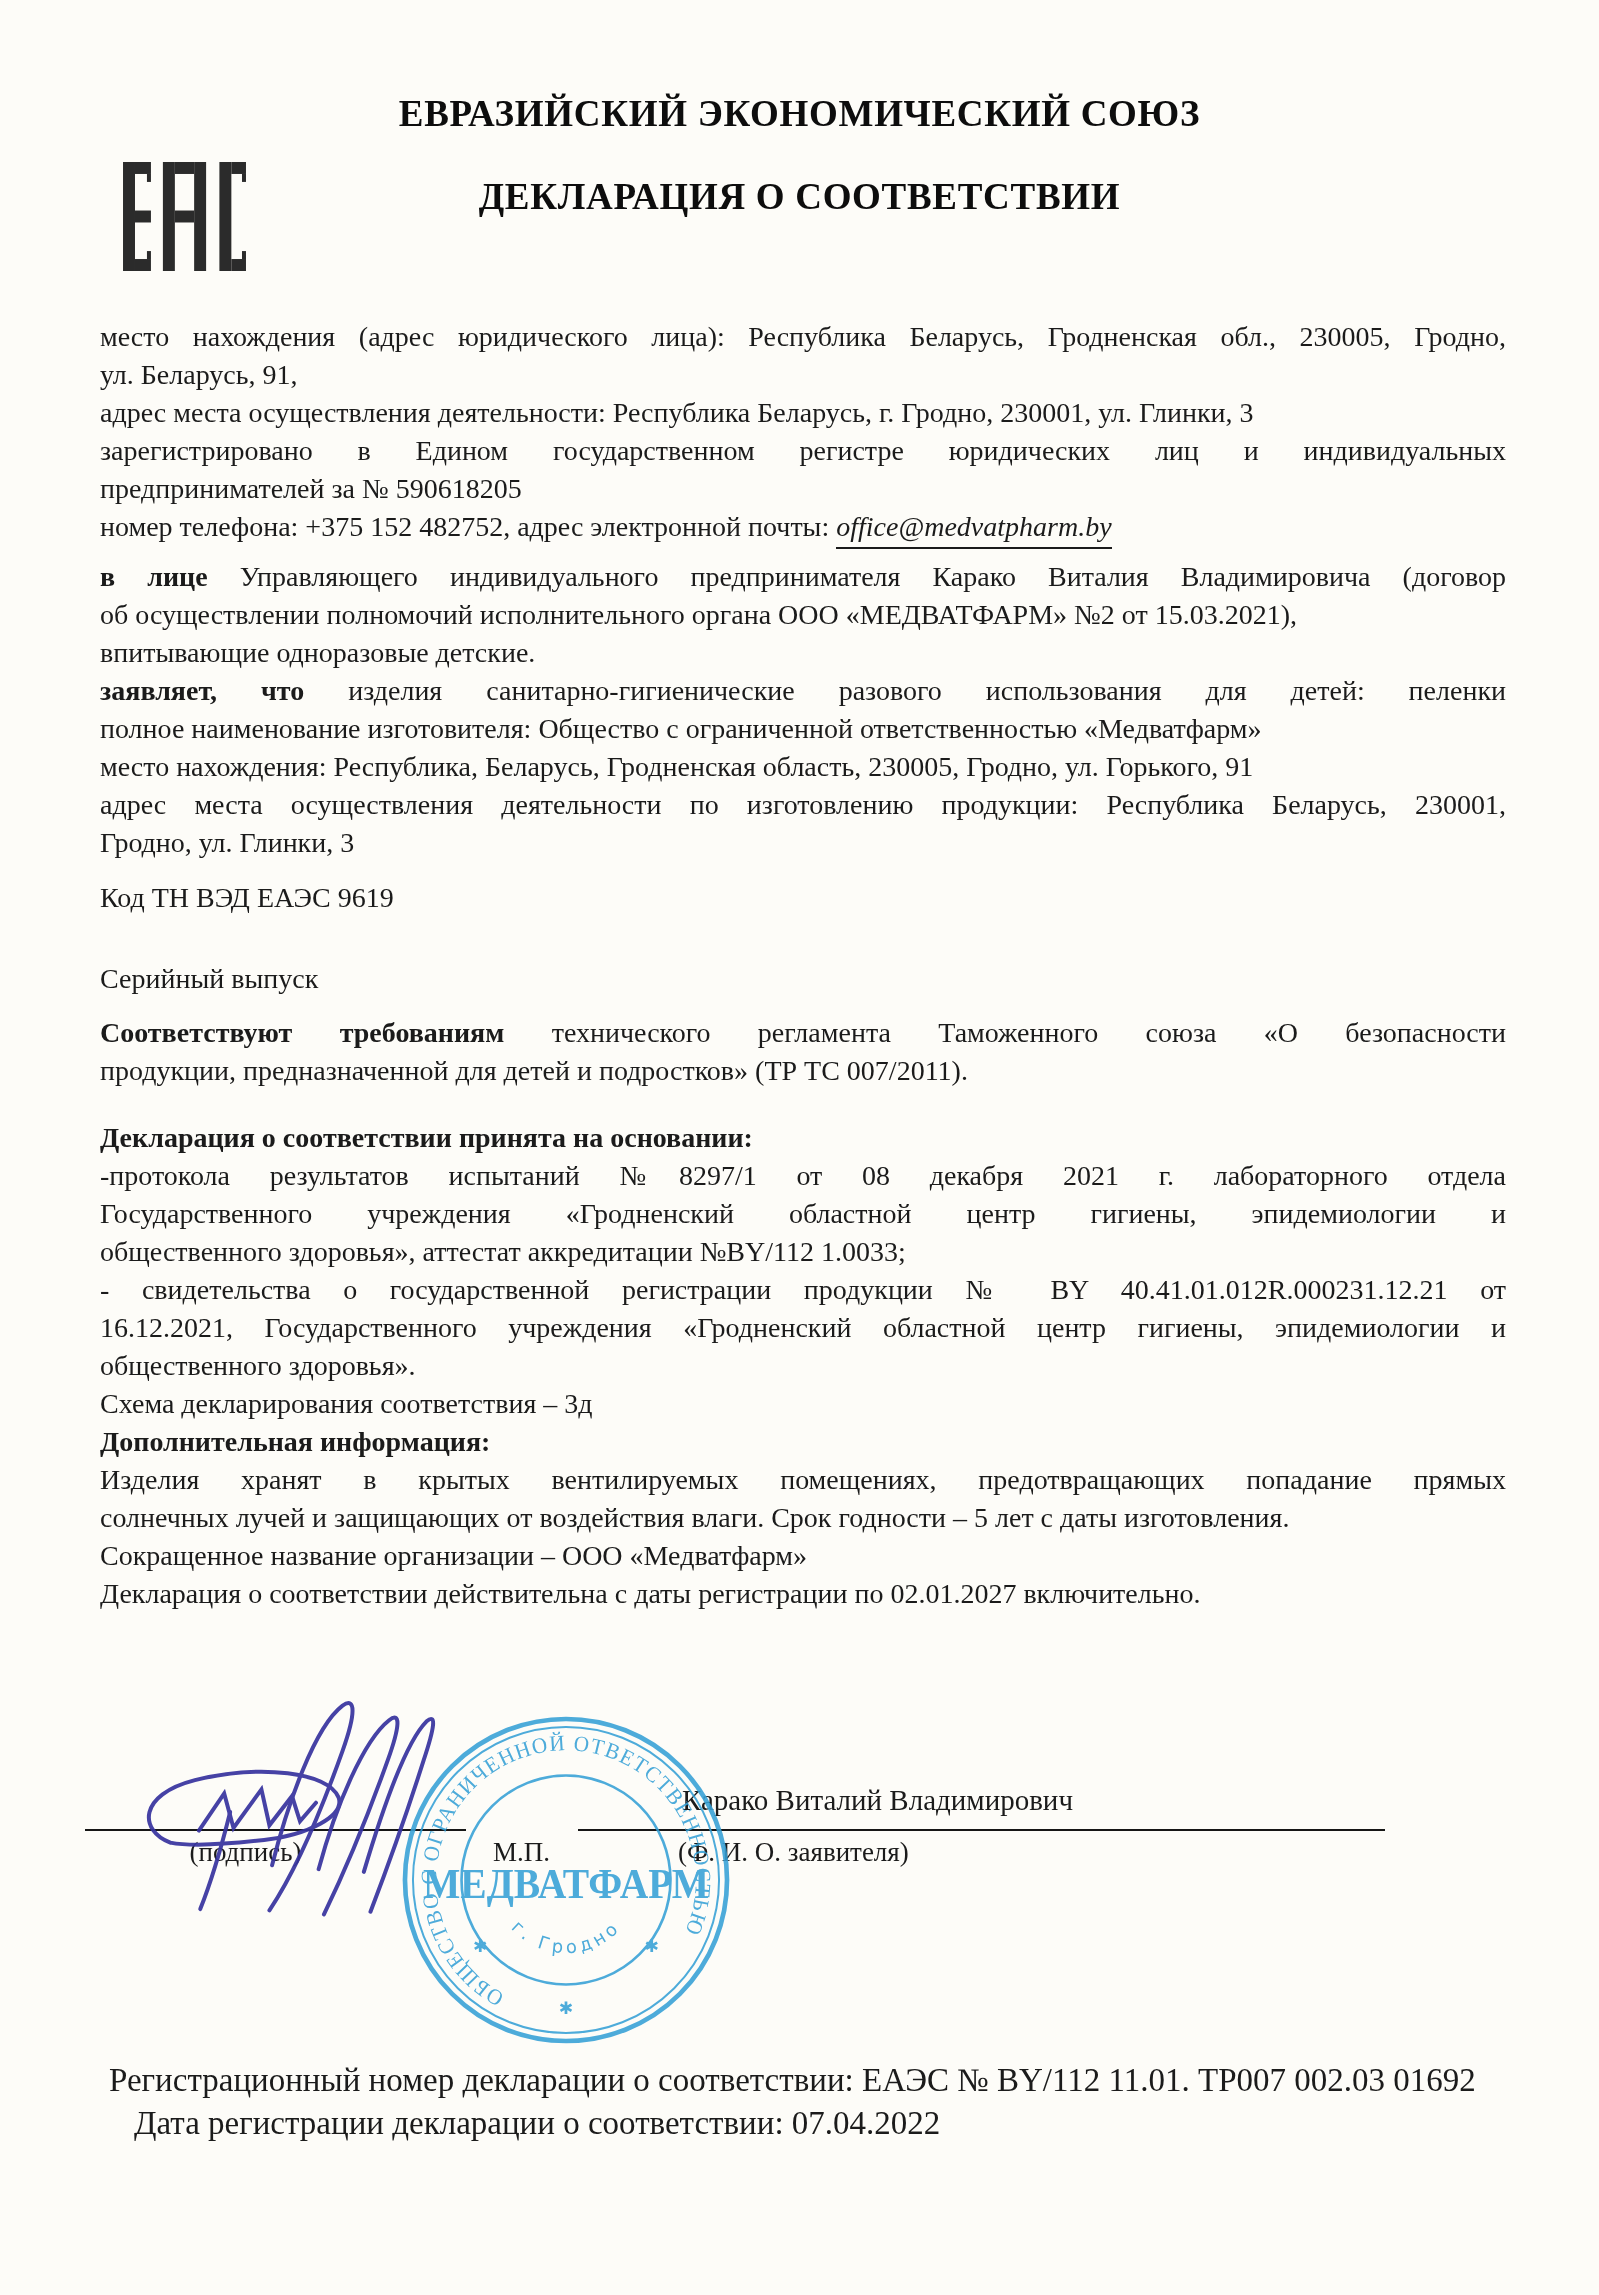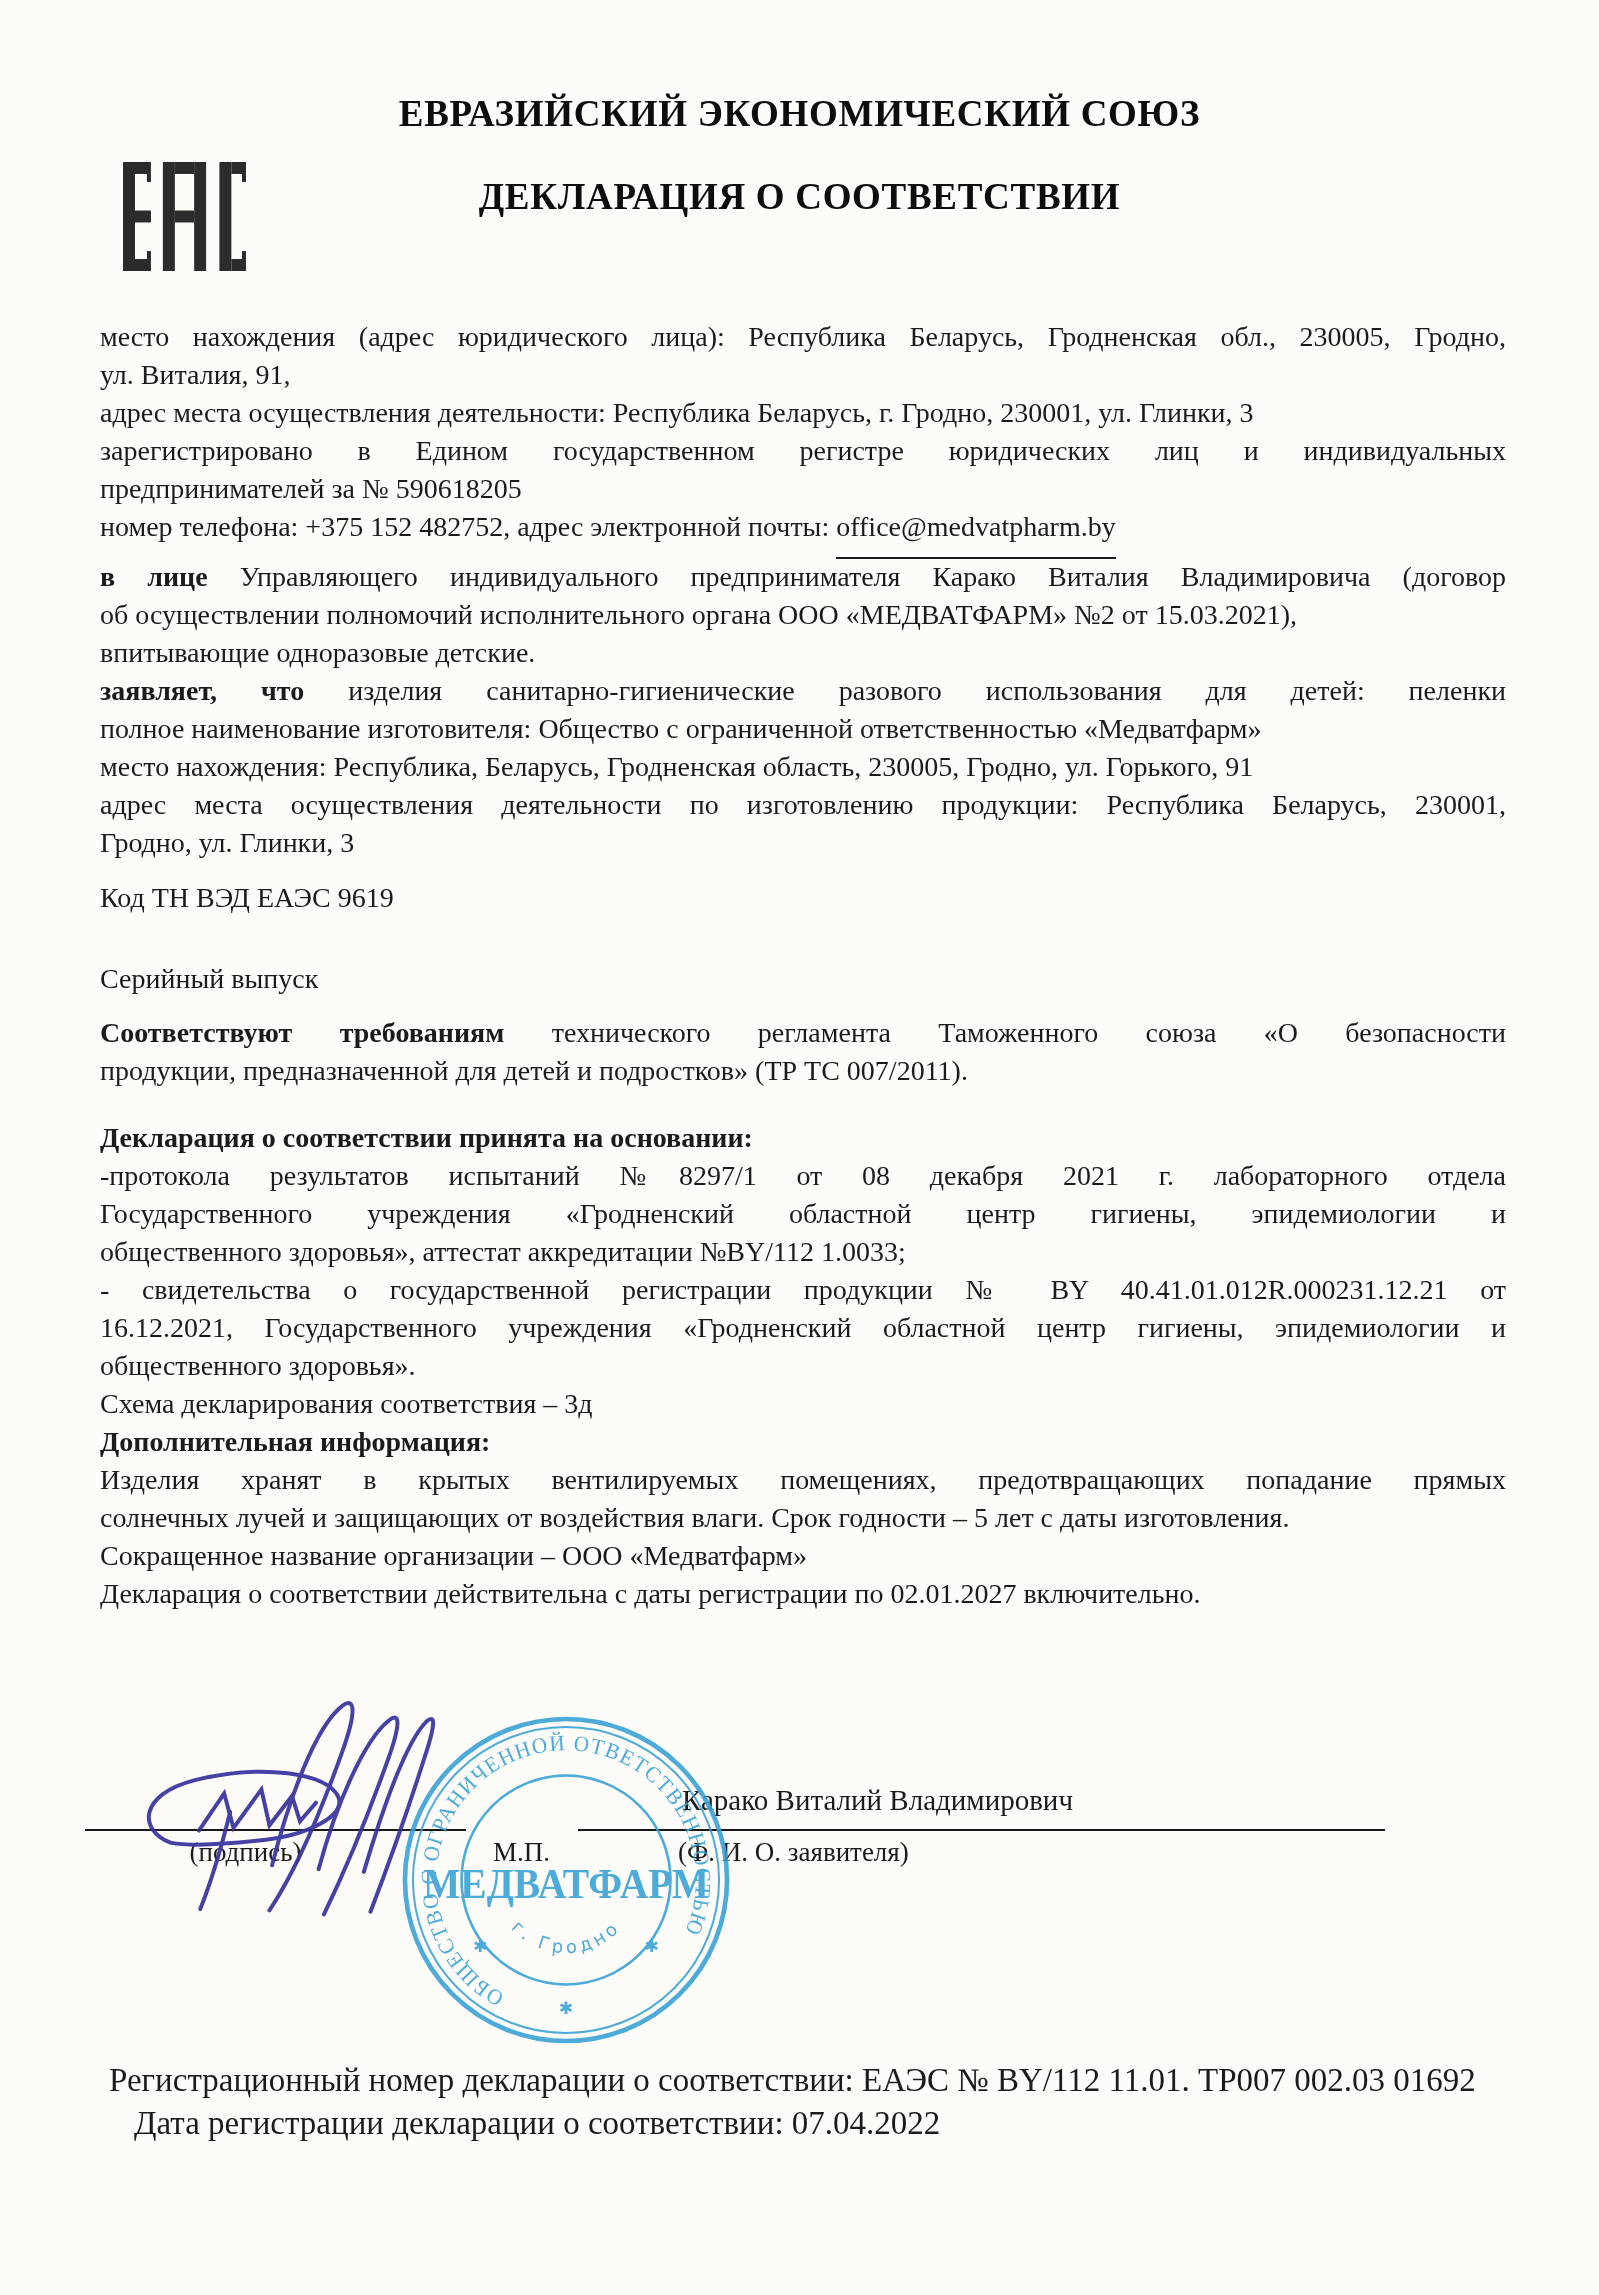--- a/index.html
+++ b/index.html
@@ -12,21 +12,21 @@
   .t2{top:175px;}
   
   .eac{position:absolute;left:123px;top:162px;width:123px;height:109px;}
   
   .body-block{position:absolute;left:100px;top:318px;width:1406px;font-size:28px;line-height:38px;}
   .ln{white-space:nowrap;height:38px;}
   .ln.j{text-align:justify;text-align-last:justify;}
   .ln b{font-weight:bold;}
   .gA{margin-top:12px;} .gB{margin-top:16px;} .gC{margin-top:17.3px;}
   .gD{margin-top:43px;} .gE{margin-top:16px;} .gF{margin-top:29px;}
-  .uline{border-bottom:2px solid #1b1b1b;padding-bottom:15px;}
+  .uline{border-bottom:2px solid #1b1b1b;padding-bottom:5px;font-style:italic;}
   
   .sig-name{position:absolute;left:682px;top:1784px;font-size:29px;white-space:nowrap;z-index:2;}
   .sline{position:absolute;top:1829px;height:0;border-top:2.7px solid #161616;z-index:2;}
   .sl1{left:85px;width:381px;}
   .sl2{left:578px;width:807px;}
   .lbl{position:absolute;top:1837px;font-size:27px;white-space:nowrap;z-index:2;}
   .lbl-sign{left:179px;width:133px;text-align:center;}
   .lbl-mp{left:468px;width:107px;text-align:center;}
   .lbl-fio{left:678px;}
   .stamp{position:absolute;left:393px;top:1707px;width:346px;height:346px;z-index:3;opacity:.88;}
@@ -62,21 +62,21 @@
       <rect x="163" y="146" width="22" height="18"></rect>
       <rect x="179" y="134" width="6" height="12"></rect>
     </g>
   </svg>
 
   <div class="title t1">ЕВРАЗИЙСКИЙ ЭКОНОМИЧЕСКИЙ СОЮЗ</div>
   <div class="title t2">ДЕКЛАРАЦИЯ О СООТВЕТСТВИИ</div>
 
   <div class="body-block">
     <div class="ln j"><b></b><span>место нахождения (адрес юридического лица): Республика Беларусь, Гродненская обл., 230005, Гродно,</span></div>
-    <div class="ln"><b></b><span>ул. Виталия, 91,</span></div>
+    <div class="ln"><b></b><span>ул. Беларусь, 91,</span></div>
     <div class="ln"><b></b><span>адрес места осуществления деятельности: Республика Беларусь, г. Гродно, 230001, ул. Глинки, 3</span></div>
     <div class="ln j"><b></b><span>зарегистрировано в Едином государственном регистре юридических лиц и индивидуальных</span></div>
     <div class="ln"><b></b><span>предпринимателей за № 590618205</span></div>
     <div class="ln"><span>номер телефона: +375 152 482752, адрес электронной почты: </span><span class="uline">office@medvatpharm.by</span></div>
     <div class="ln j gA"><b>в лице</b><span> Управляющего индивидуального предпринимателя Карако Виталия Владимировича (договор</span></div>
     <div class="ln"><b></b><span>об осуществлении полномочий исполнительного органа ООО «МЕДВАТФАРМ» №2 от 15.03.2021),</span></div>
     <div class="ln"><b></b><span>впитывающие одноразовые детские.</span></div>
     <div class="ln j"><b>заявляет, что</b><span> изделия санитарно-гигиенические разового использования для детей: пеленки</span></div>
     <div class="ln"><b></b><span>полное наименование изготовителя: Общество с ограниченной ответственностью «Медватфарм»</span></div>
     <div class="ln"><b></b><span>место нахождения: Республика, Беларусь, Гродненская область, 230005, Гродно, ул. Горького, 91</span></div>

